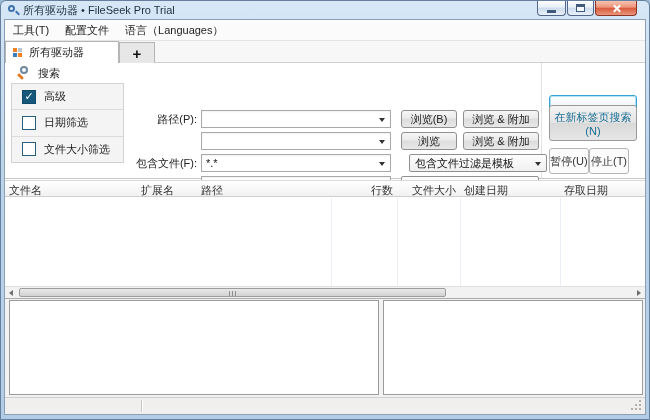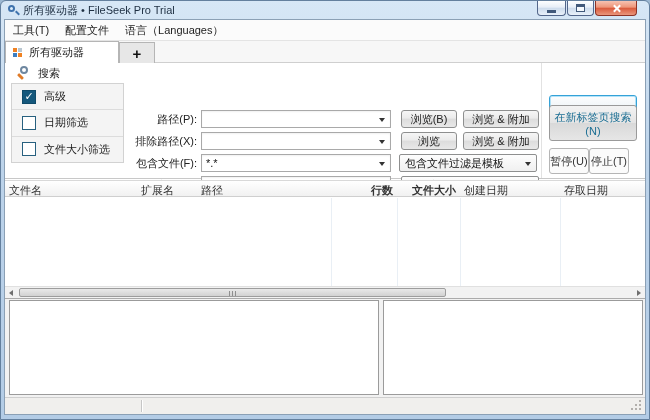--- a/index.html
+++ b/index.html
@@ -95,21 +95,21 @@
               background:linear-gradient(#f3f3f3,#e4e4e4 50%,#d9d9d9 51%,#e6e6e6);
               font-size:11px;color:#1b6e93;display:flex;align-items:center;justify-content:center;text-align:center;}
   .btn-small{position:absolute;top:85px;width:40px;height:26px;border:1px solid #b5b5b5;border-radius:3px;
              background:#fbfbfb;font-size:11px;color:#333;display:flex;align-items:center;justify-content:center;}
 
   
   .tbl-header{position:absolute;left:0;right:0;top:160px;height:17px;display:flex;
               background:linear-gradient(#ffffff,#f1f1f1);border-top:1px solid #d9d9d9;border-bottom:1px solid #cfcfcf;
               font-size:11px;color:#333;}
   .th{padding:2px 4px 0 4px;white-space:nowrap;overflow:hidden;}
-  .th.r{text-align:right;font-weight:bold;}
+  .th.r{text-align:right;}
   .tbl-body{position:absolute;left:0;right:0;top:178px;height:88px;background:#fff;}
   .col-line{position:absolute;top:0;bottom:0;width:1px;background:#e9eff5;}
 
   
   .hscroll{position:absolute;left:0;right:0;top:266px;height:12px;background:#f2f2f2;border-top:1px solid #e0e0e0;}
   .hs-arrow{position:absolute;top:0;width:12px;height:11px;background:#f2f2f2;display:flex;align-items:center;justify-content:center;}
   .hs-arrow.left{left:0;}.hs-arrow.right{right:0;}
   .tri-l{width:0;height:0;border-top:3px solid transparent;border-bottom:3px solid transparent;border-right:4px solid #6f6f6f;}
   .tri-r{width:0;height:0;border-top:3px solid transparent;border-bottom:3px solid transparent;border-left:4px solid #6f6f6f;}
   .hs-thumb{position:absolute;left:14px;top:1px;width:427px;height:9px;border:1px solid #9d9d9d;border-radius:2px;
@@ -200,34 +200,33 @@
       </div>
 
       <span class="frm-label" style="top:47px">路径(P):</span>
       <div class="combo" style="left:196px;top:47px;width:190px">
         <span></span>
         <span class="chev"></span>
       </div>
       <div class="btn" style="left:396px;top:47px;width:56px">浏览(B)</div>
       <div class="btn" style="left:458px;top:47px;width:76px">浏览 &amp; 附加</div>
 
-      <span class="frm-label" style="top:69px">排除路径(X):</span>
       <div class="combo" style="left:196px;top:69px;width:190px">
         <span></span>
         <span class="chev"></span>
       </div>
       <div class="btn" style="left:396px;top:69px;width:56px">浏览</div>
       <div class="btn" style="left:458px;top:69px;width:76px">浏览 &amp; 附加</div>
 
       <span class="frm-label" style="top:91px">包含文件(F):</span>
       <div class="combo" style="left:196px;top:91px;width:190px">
         <span>*.*</span>
         <span class="chev"></span>
       </div>
-      <div class="sel" style="left:394px;top:91px;width:138px">
+      <div class="sel" style="left:404px;top:91px;width:138px">
         <span>包含文件过滤是模板</span>
         <span class="chev"></span>
       </div>
 
       <span class="frm-label" style="top:113px">排除文件(C):</span>
       <div class="combo" style="left:196px;top:113px;width:190px">
         <span></span>
         <span class="chev"></span>
       </div>
       <div class="sel" style="left:396px;top:113px;width:138px">

